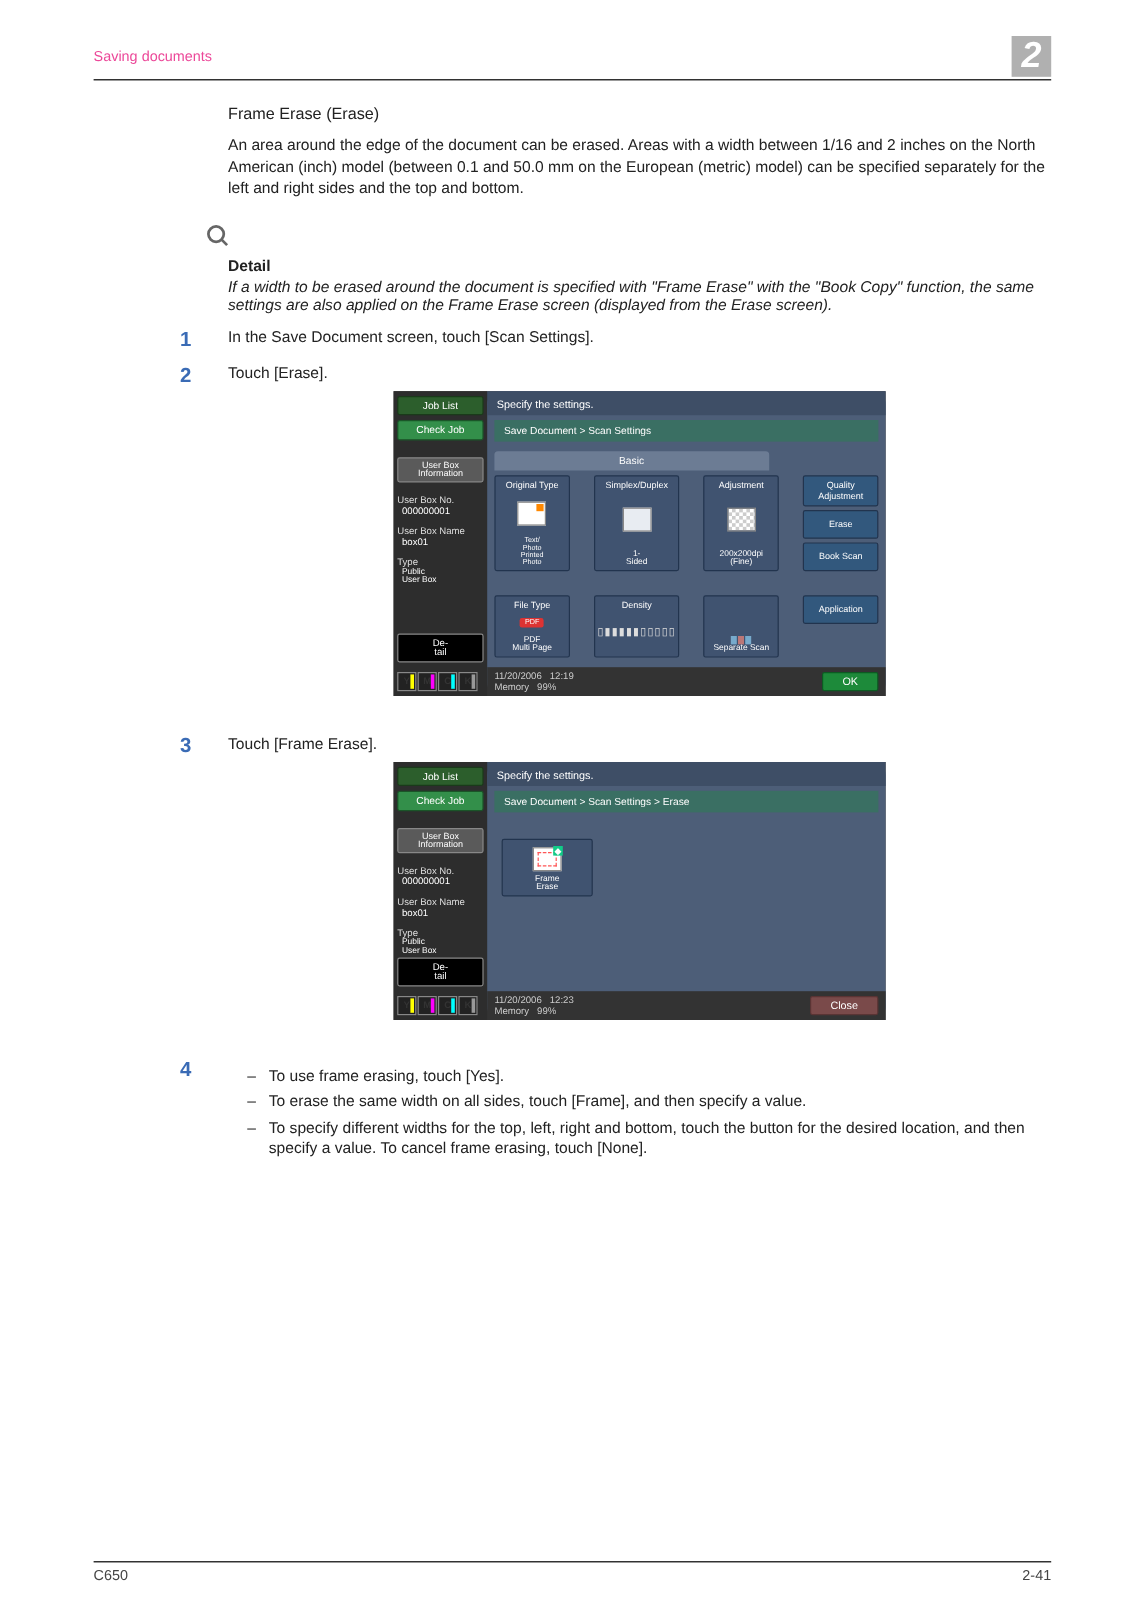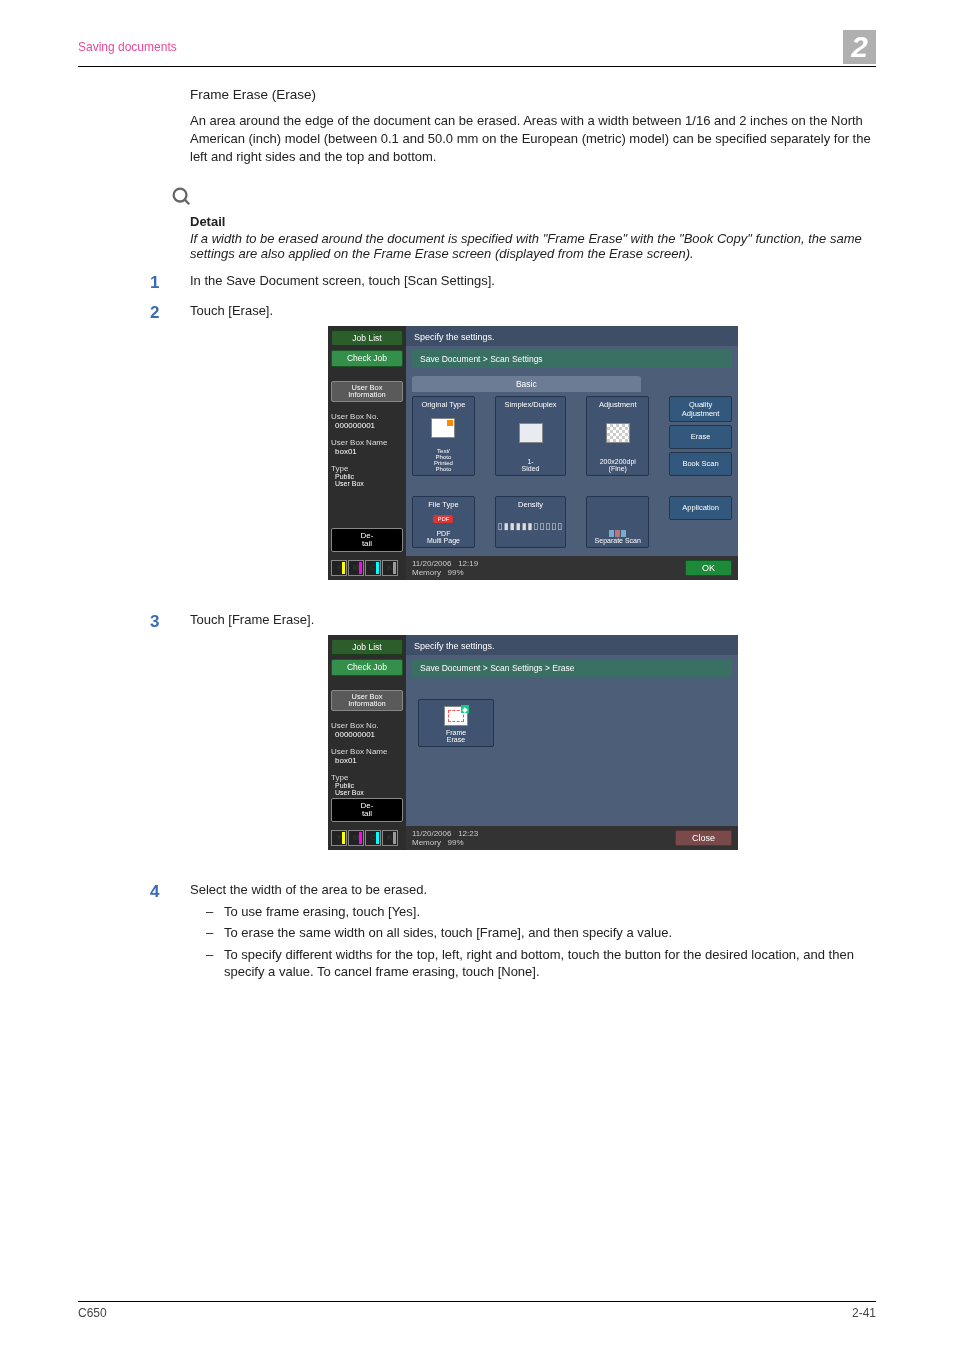--- a/index.html
+++ b/index.html
@@ -348,21 +348,20 @@
                 </div>
               </div>
             </div>
           </div>
         </div>
       </li>
 
       <li>
         <span class="step-num">4</span>
         <div class="step-body">
-          <div>Select the width of the area to be erased.</div>
           <ul class="sublist">
             <li>To use frame erasing, touch [Yes].</li>
             <li>To erase the same width on all sides, touch [Frame], and then specify a value.</li>
             <li>To specify different widths for the top, left, right and bottom, touch the button for the desired location, and then specify a value. To cancel frame erasing, touch [None].</li>
           </ul>
         </div>
       </li>
     </ol>
   </div>
 

